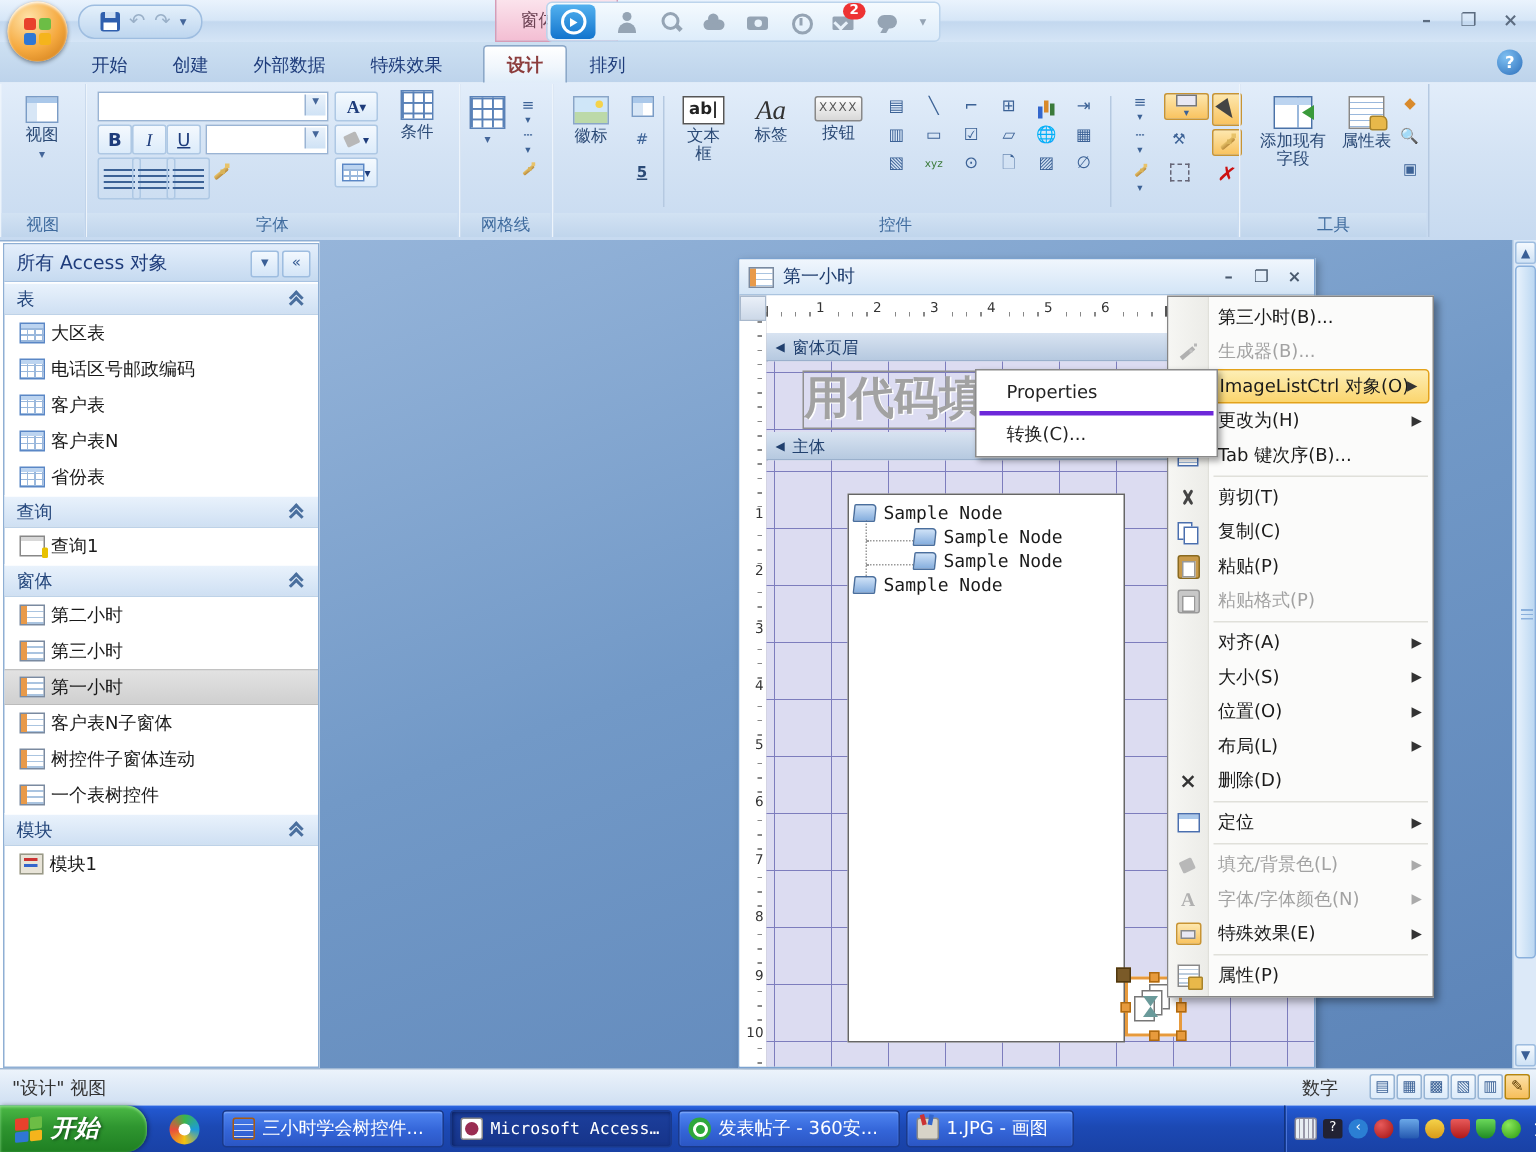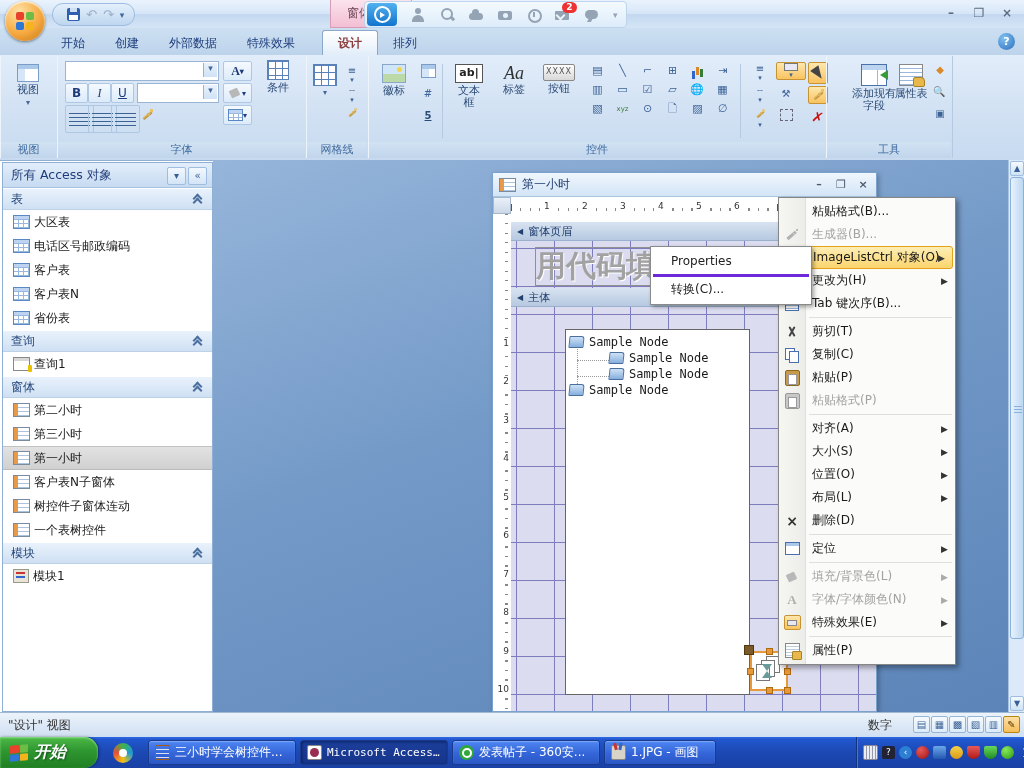--- a/index.html
+++ b/index.html
@@ -428,21 +428,21 @@
     <div class="mini hl-orange" style="left:440px;top:30px">
         <span class="wand-g"></span>
       </div>
     <div class="mini" style="left:440px;top:52px">
         <span class="redx">✗</span>
       </div>
     <div class="rlabel">控件</div>
   </div>
 
   <div class="rgroup" style="left:826px;width:126px">
-    <div class="bigbtn" style="left:20px;top:8px;width:56px">
+    <div class="bigbtn" style="left:8px;top:8px;width:56px">
       <span class="tbl-add-ic"></span>
       <span class="cap" style="width:52px">添加现有字段</span>
     </div>
     <div class="bigbtn" style="left:62px;top:8px;width:46px">
       <span class="prop-ic"></span>
       <span class="cap">属性表</span>
     </div>
     <div class="mini" style="left:104px;top:4px">
         <span style="color:#d98a2b">◆</span>
       </div>
@@ -619,21 +619,21 @@
   </div>
 </div>
 
 <div id="submenu">
   <div class="sm-item">Properties</div>
   <div class="sm-item">转换(C)...</div>
 </div>
 
 <div id="menu">
   <div class="m-item">
-      <span>粘贴格式(B)...</span>
+      <span>第三小时(B)...</span>
     </div>
   <div class="m-item dis">
       <span class="mi">
         <span class="mi-wand"></span>
       </span>
       <span>生成器(B)...</span>
     </div>
   <div class="m-item hl">
       <span>ImageListCtrl 对象(O)</span>
       <span class="m-arrow">▶</span>

